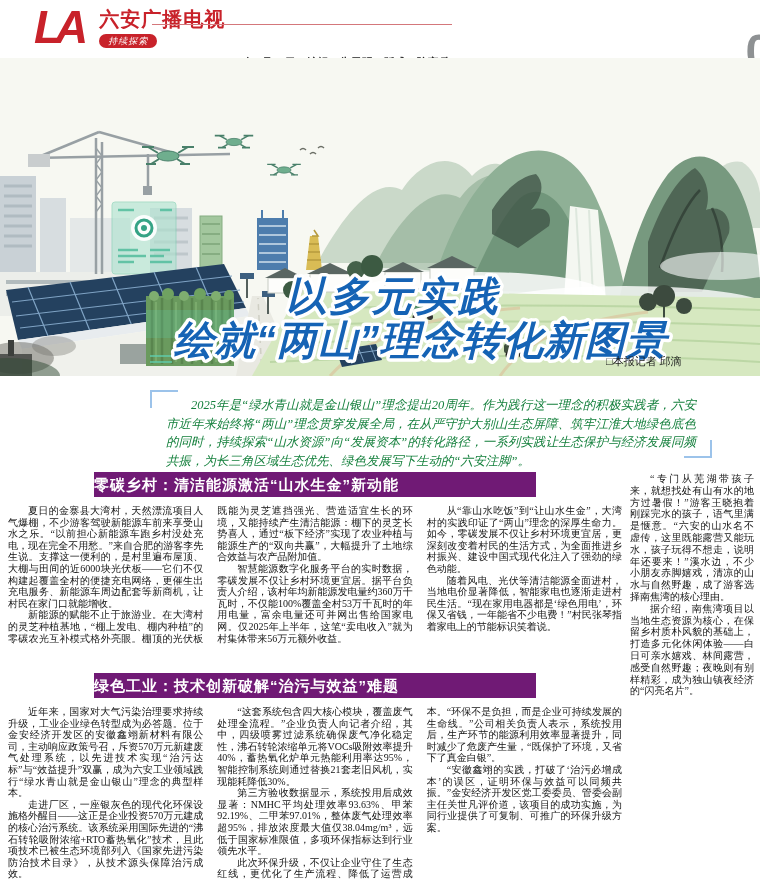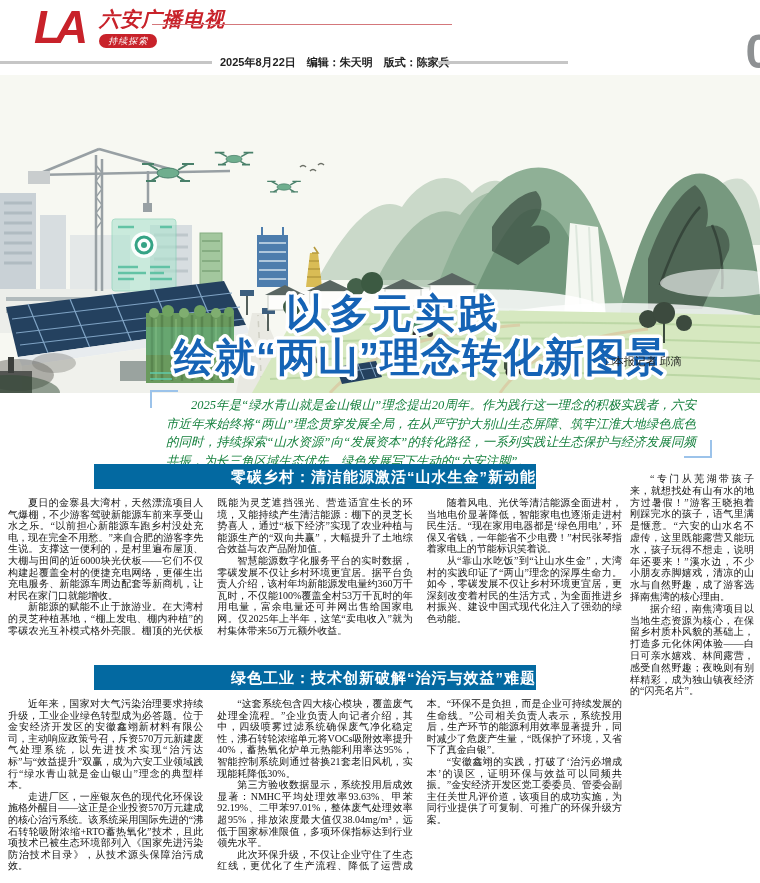--- a/index.html
+++ b/index.html
@@ -4,53 +4,53 @@
 <style>
   html,body{margin:0;padding:0;background:#fff;}
   .page{position:relative;width:760px;height:883px;background:#fff;overflow:hidden;
         font-family:"Liberation Serif","DejaVu Serif",serif;color:#111;padding-left:45px;}
 
   
   .logo-block{position:absolute;left:34px;top:4px;display:flex;align-items:flex-start;}
   .logo-mark{color:#c8222a;font-family:"Liberation Sans",sans-serif;font-style:italic;
              font-weight:900;font-size:46px;line-height:46px;letter-spacing:-7px;padding-right:10px;}
   .logo-texts{margin-left:8px;padding-top:4px;}
-  .logo-title{color:#c8222a;font-weight:bold;font-style:italic;font-size:20px;line-height:22px;letter-spacing:1px;}
+  .logo-title{color:#c8222a;font-weight:bold;font-size:20px;line-height:22px;letter-spacing:1px;}
   .logo-badge{display:inline-block;margin-top:4px;background:#c8222a;color:#fff;font-size:9px;
               line-height:14px;padding:0 9px;border-radius:8px;font-style:italic;letter-spacing:1px;}
   .logo-rule{position:absolute;left:152px;top:24px;width:300px;height:1px;background:#d4777b;}
 
   .rule-left{position:absolute;left:0;top:61px;width:212px;height:3px;background:#c6c6c6;}
   .rule-right{position:absolute;left:438px;top:61px;width:130px;height:3px;background:#c6c6c6;}
   .date-text{position:absolute;left:220px;top:55px;width:214px;text-align:center;
              font-family:"Liberation Sans",sans-serif;font-weight:bold;font-size:11px;color:#222;white-space:nowrap;}
 
   .head-right{position:absolute;right:6px;top:33px;display:flex;align-items:flex-end;}
   .section-label{font-family:"Liberation Sans",sans-serif;font-weight:900;font-size:28px;
                  color:#000;letter-spacing:1px;line-height:30px;}
   .page-number{font-family:"Liberation Sans",sans-serif;font-weight:900;font-size:48px;
                color:#8e9193;line-height:38px;margin-left:4px;}
 
   
-  .hero{position:absolute;left:0;top:75px;width:760px;height:318px;}
+  .hero{position:absolute;left:0;top:58px;width:760px;height:318px;font-style:italic;}
   .hero svg{display:block;}
   .byline{position:absolute;left:606px;top:354px;font-size:11px;color:#1c1c1c;white-space:nowrap;}
 
   
   .intro{position:absolute;left:150px;top:390px;width:560px;height:76px;padding:6px 14px 0 16px;
          box-sizing:border-box;font-style:italic;font-size:12.5px;line-height:18.5px;
          color:#15803d;text-align:justify;}
   .intro p{margin:0;text-indent:2em;}
   .corner-tl,.corner-br{position:absolute;width:26px;height:16px;}
   .corner-tl{left:150px;top:390px;border-left:2px solid #9cc3ea;border-top:2px solid #9cc3ea;}
   .corner-br{left:684px;top:440px;border-right:2px solid #9cc3ea;border-bottom:2px solid #9cc3ea;}
 
   
   .main{position:absolute;left:8px;top:464px;width:614px;}
-  .sec-bar{width:442px;margin:0 auto 8px auto;background:#0369a1;color:#fff;text-align:right;
+  .sec-bar{width:442px;margin:8px auto 8px auto;background:#701a75;color:#fff;text-align:left;
            font-family:"Liberation Sans",sans-serif;font-weight:bold;font-size:15px;
            height:25px;line-height:25px;letter-spacing:1px;white-space:nowrap;overflow:hidden;}
   .cols{column-count:3;column-gap:14px;text-align:justify;font-size:10px;line-height:11.6px;
         color:#141414;overflow:hidden;}
   .cols p{margin:0;text-indent:2em;}
   .body1{height:156px;margin-bottom:12px;}
   .body2{height:188px;}
 
   
   .side{position:absolute;left:630px;top:464px;width:124px;height:419px;overflow:hidden;}
@@ -273,22 +273,22 @@
   <div class="intro">
     <p>2025年是“绿水青山就是金山银山”理念提出20周年。作为践行这一理念的积极实践者，六安市近年来始终将“两山”理念贯穿发展全局，在从严守护大别山生态屏障、筑牢江淮大地绿色底色的同时，持续探索“山水资源”向“发展资本”的转化路径，一系列实践让生态保护与经济发展同频共振，为长三角区域生态优先、绿色发展写下生动的“六安注脚”。</p>
   </div>
 
   <div class="main">
     <div class="sec-bar">零碳乡村：清洁能源激活“山水生金”新动能</div>
     <div class="cols body1">
         <p>夏日的金寨县大湾村，天然漂流项目人气爆棚，不少游客驾驶新能源车前来享受山水之乐。“以前担心新能源车跑乡村没处充电，现在完全不用愁。”来自合肥的游客李先生说。支撑这一便利的，是村里遍布屋顶、大棚与田间的近6000块光伏板——它们不仅构建起覆盖全村的便捷充电网络，更催生出充电服务、新能源车周边配套等新商机，让村民在家门口就能增收。</p>
         <p>新能源的赋能不止于旅游业。在大湾村的灵芝种植基地，“棚上发电、棚内种植”的零碳农光互补模式格外亮眼。棚顶的光伏板既能为灵芝遮挡强光、营造适宜生长的环境，又能持续产生清洁能源：棚下的灵芝长势喜人，通过“板下经济”实现了农业种植与能源生产的“双向共赢”，大幅提升了土地综合效益与农产品附加值。</p>
         <p>智慧能源数字化服务平台的实时数据，零碳发展不仅让乡村环境更宜居。据平台负责人介绍，该村年均新能源发电量约360万千瓦时，不仅能100%覆盖全村53万千瓦时的年用电量，富余电量还可并网出售给国家电网。仅2025年上半年，这笔“卖电收入”就为村集体带来56万元额外收益。</p>
+        <p>从“靠山水吃饭”到“让山水生金”，大湾村的实践印证了“两山”理念的深厚生命力。如今，零碳发展不仅让乡村环境更宜居，更深刻改变着村民的生活方式，为全面推进乡村振兴、建设中国式现代化注入了强劲的绿色动能。</p>
         <p>随着风电、光伏等清洁能源全面进村，当地电价显著降低，智能家电也逐渐走进村民生活。“现在家用电器都是‘绿色用电’，环保又省钱，一年能省不少电费！”村民张琴指着家电上的节能标识笑着说。</p>
-        <p>从“靠山水吃饭”到“让山水生金”，大湾村的实践印证了“两山”理念的深厚生命力。如今，零碳发展不仅让乡村环境更宜居，更深刻改变着村民的生活方式，为全面推进乡村振兴、建设中国式现代化注入了强劲的绿色动能。</p>
       </div>
     <div class="sec-bar">绿色工业：技术创新破解“治污与效益”难题</div>
     <div class="cols body2">
         <p>近年来，国家对大气污染治理要求持续升级，工业企业绿色转型成为必答题。位于金安经济开发区的安徽鑫翊新材料有限公司，主动响应政策号召，斥资570万元新建废气处理系统，以先进技术实现“治污达标”与“效益提升”双赢，成为六安工业领域践行“绿水青山就是金山银山”理念的典型样本。</p>
         <p>走进厂区，一座银灰色的现代化环保设施格外醒目——这正是企业投资570万元建成的核心治污系统。该系统采用国际先进的“沸石转轮吸附浓缩+RTO蓄热氧化”技术，且此项技术已被生态环境部列入《国家先进污染防治技术目录》，从技术源头保障治污成效。</p>
         <p>“这套系统包含四大核心模块，覆盖废气处理全流程。”企业负责人向记者介绍，其中，四级喷雾过滤系统确保废气净化稳定性，沸石转轮浓缩单元将VOCs吸附效率提升40%，蓄热氧化炉单元热能利用率达95%，智能控制系统则通过替换21套老旧风机，实现能耗降低30%。</p>
         <p>第三方验收数据显示，系统投用后成效显著：NMHC平均处理效率93.63%、甲苯92.19%、二甲苯97.01%，整体废气处理效率超95%，排放浓度最大值仅38.04mg/m³，远低于国家标准限值，多项环保指标达到行业领先水平。</p>
         <p>此次环保升级，不仅让企业守住了生态红线，更优化了生产流程、降低了运营成本。“环保不是负担，而是企业可持续发展的生命线。”公司相关负责人表示，系统投用后，生产环节的能源利用效率显著提升，同时减少了危废产生量，“既保护了环境，又省下了真金白银”。</p>
         <p>“安徽鑫翊的实践，打破了‘治污必增成本’的误区，证明环保与效益可以同频共振。”金安经济开发区党工委委员、管委会副主任关世凡评价道，该项目的成功实施，为同行业提供了可复制、可推广的环保升级方案。</p>
       </div>

